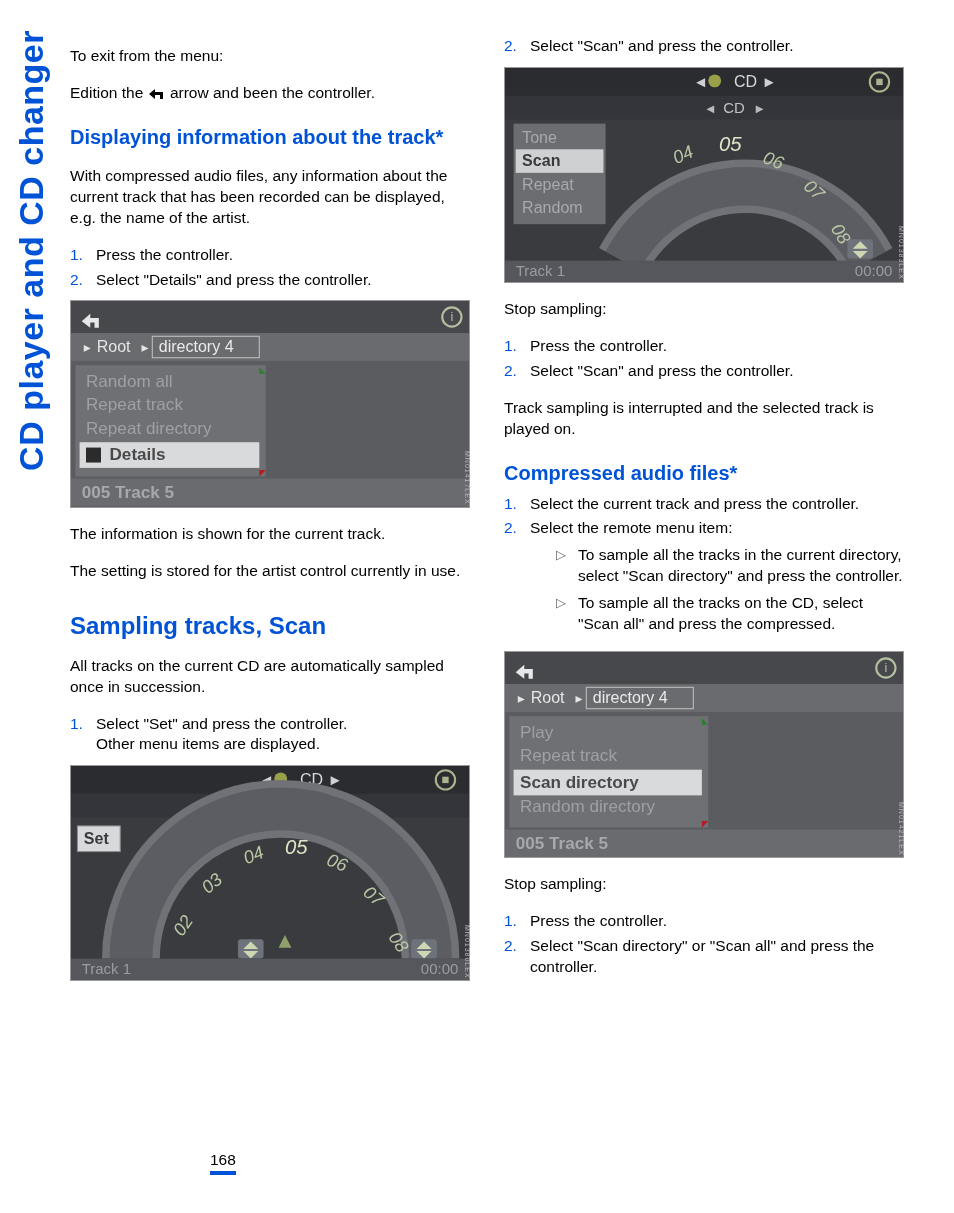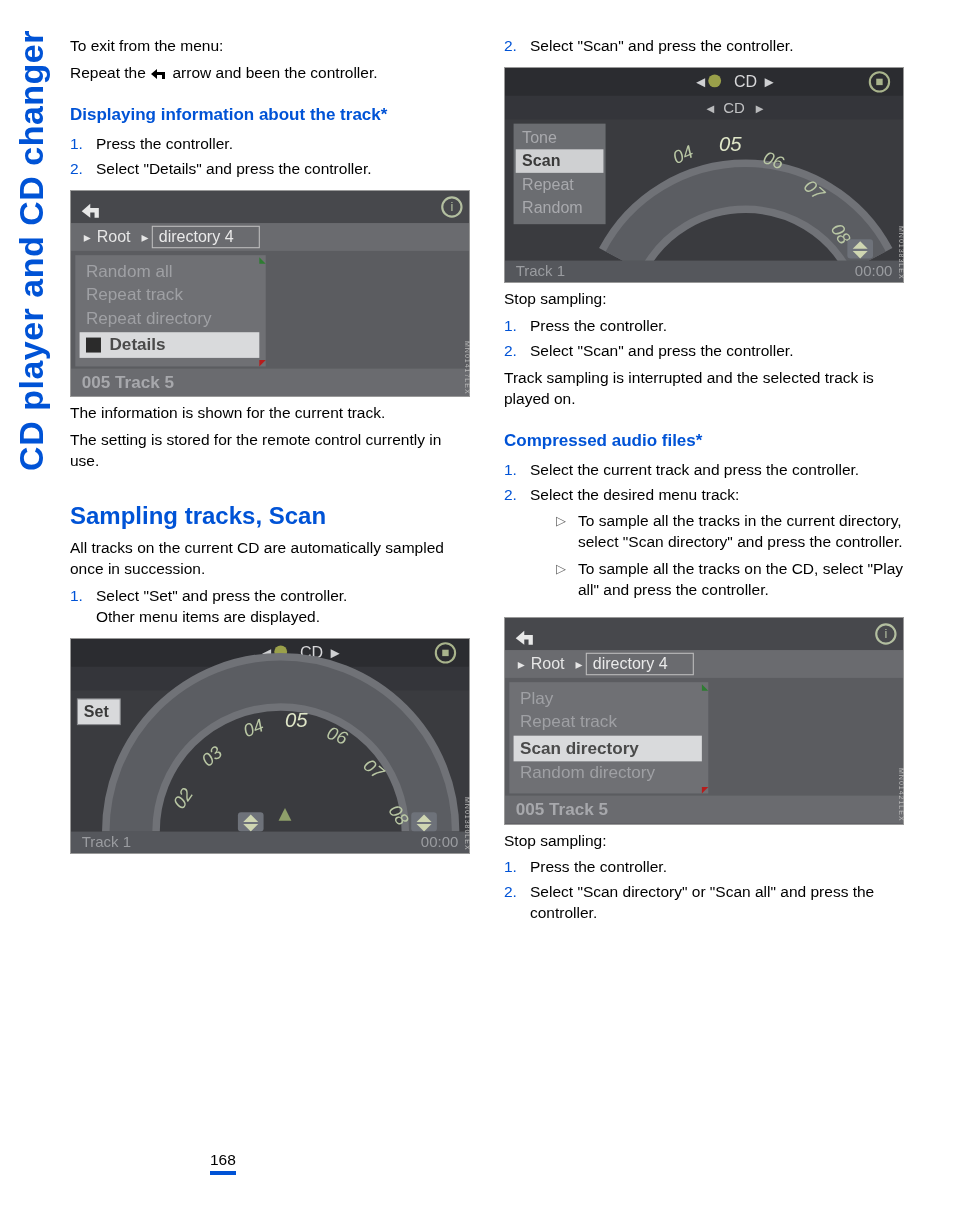--- a/index.html
+++ b/index.html
@@ -18,32 +18,32 @@
     font-size: 34px;
     font-weight: 700;
     color: #0053d6;
     letter-spacing: 0.5px;
     white-space: nowrap;
   }
 
   .cols { display: flex; gap: 34px; }
   .col { width: 400px; }
   p, li { font-size: 15.5px; line-height: 1.35; }
-  .h3 { color: #0053d6; font-weight: 700; font-size: 17px; margin: 20px 0 8px; line-height: 1.3; }
+  .h3 { color: #0053d6; font-weight: 700; font-size: 20px; margin: 20px 0 8px; line-height: 1.3; }
   .h2 { color: #0053d6; font-weight: 700; font-size: 24px; margin: 30px 0 8px; }
 
   ol { list-style: none; padding: 0; margin: 6px 0; }
   ol > li { display: flex; margin: 4px 0; }
   ol > li .num { color: #0053d6; width: 26px; flex-shrink: 0; }
   ol > li .txt { flex: 1; }
   .sub { list-style: none; padding-left: 26px; margin-top: 4px; }
   .sub li { display: flex; margin: 6px 0; }
   .sub .tri { color: #666; width: 22px; flex-shrink: 0; font-size: 13px; line-height: 1.6; }
 
-  .inline-para { margin: 6px 0; }
+  .inline-para { margin: 16px 0; }
 
   
   .shot { width: 100%; border: 1px solid #999; margin: 10px 0 6px; font-family: Arial, sans-serif; position: relative; }
   .shot-dark { background: #5c5d61; }
   .shot svg { display: block; }
 
   .footer {
     position: absolute; bottom: 24px; left: 0; right: 15px;
     display: flex; justify-content: flex-end; align-items: center;
     font-size: 12px; color: #777;
@@ -59,28 +59,29 @@
 <div class="page">
   <div class="side-tab">
       <span>CD player and CD changer</span>
     </div>
 
   <div class="cols">
 
     <div class="col">
       <p class="inline-para">To exit from the menu:</p>
       <p class="inline-para">
-        <span>Repeat the </span>
+        <span>Edition the </span>
         <svg class="back-arrow-glyph" width="18" height="14" viewBox="0 0 18 14">
             <path d="M1 7 L7 2 L7 5 L15 5 L15 12 L12 12 L12 8 L7 8 L7 12 Z" fill="#000"></path>
           </svg>
         <span> arrow and been the controller.</span>
       </p>
 
       <div class="h3">Displaying information about the track*</div>
+      <p class="inline-para">With compressed audio files, any information about the current track that has been recorded can be displayed, e.g. the name of the artist.</p>
       <ol>
         <li>
             <span class="num">1.</span>
             <span class="txt">Press the controller.</span>
           </li>
         <li>
             <span class="num">2.</span>
             <span class="txt">Select "Details" and press the controller.</span>
           </li>
       </ol>
@@ -113,21 +114,21 @@
           <rect x="14" y="137" width="14" height="14" fill="#2b2b2b"></rect>
           <text x="36" y="149" font-size="16" fill="#4a4a4a" font-weight="600">Details</text>
 
           <rect x="0" y="166" width="372" height="26" fill="#6a6b6f"></rect>
           <text x="10" y="184" font-size="16" fill="#a7a8ac" font-weight="600">005 Track 5</text>
         </svg>
         <span class="watermark" style="bottom:2px;">MN01417LEX</span>
       </div>
 
       <p class="inline-para">The information is shown for the current track.</p>
-      <p class="inline-para">The setting is stored for the remote control currently in use.</p>
+      <p class="inline-para">The setting is stored for the artist control currently in use.</p>
 
       <div class="h2">Sampling tracks, Scan</div>
       <p class="inline-para">All tracks on the current CD are automatically sampled once in succession.</p>
       <ol>
         <li>
             <span class="num">1.</span>
           <span class="txt">
             <span>Select "Set" and press the controller.</span><br>
             <span>Other menu items are displayed.</span>
           </span>
@@ -248,29 +249,29 @@
 
       <div class="h3">Compressed audio files*</div>
       <ol>
         <li>
             <span class="num">1.</span>
             <span class="txt">Select the current track and press the controller.</span>
           </li>
         <li>
             <span class="num">2.</span>
           <span class="txt">
-            <span>Select the desired menu track:</span>
+            <span>Select the remote menu item:</span>
             <ul class="sub">
               <li>
                   <span class="tri">▷</span>
                   <span>To sample all the tracks in the current directory, select "Scan directory" and press the controller.</span>
                 </li>
               <li>
                   <span class="tri">▷</span>
-                  <span>To sample all the tracks on the CD, select "Play all" and press the controller.</span>
+                  <span>To sample all the tracks on the CD, select "Scan all" and press the compressed.</span>
                 </li>
             </ul>
           </span>
         </li>
       </ol>
 
       <div class="shot shot-dark" style="position:relative;">
         <svg viewBox="0 0 372 192" width="100%">
           <rect x="0" y="0" width="372" height="192" fill="#5b5c60"></rect>
           <rect x="0" y="0" width="372" height="30" fill="#47484c"></rect>

